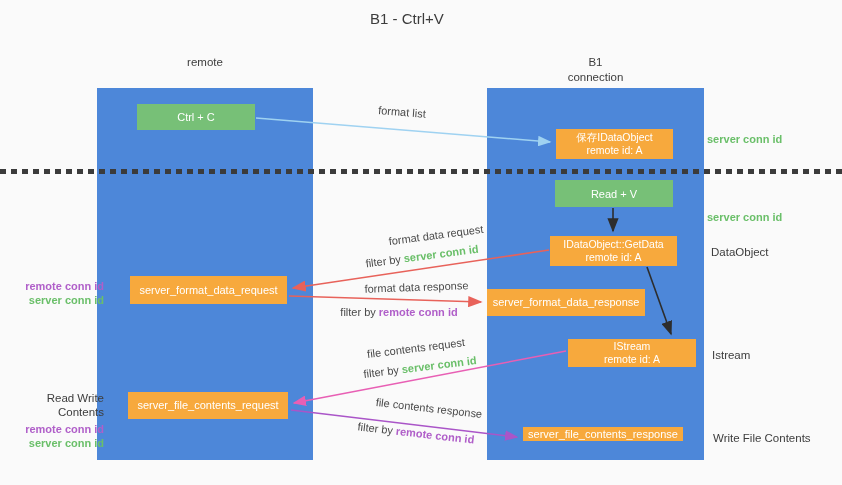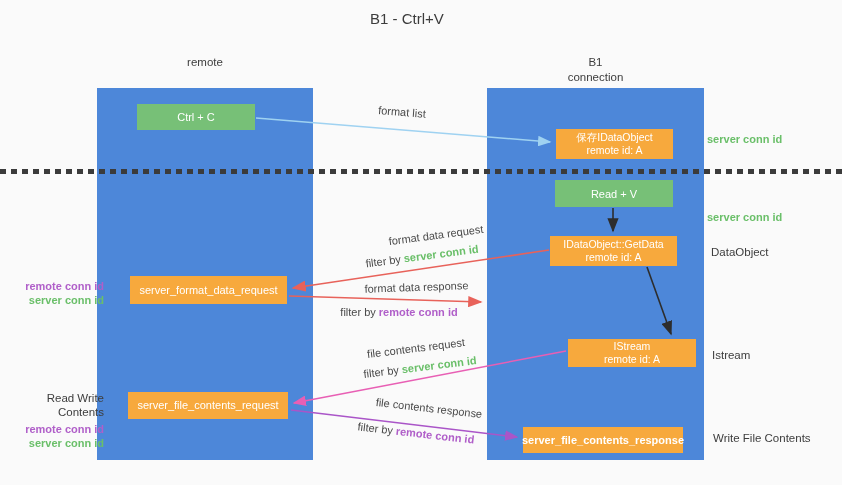--- a/index.html
+++ b/index.html
@@ -111,31 +111,34 @@
 
   <div class="box orange" style="left:550px; top:236px; width:127px; height:30px;">
     <div>IDataObject::GetData</div>
     <div>remote id: A</div>
   </div>
 
   <div class="box orange single" style="left:130px; top:276px; width:157px; height:28px;">
     <div>server_format_data_request</div>
   </div>
 
+  <div class="box orange single" style="left:487px; top:289px; width:158px; height:27px;">
+    <div>server_format_data_response</div>
+  </div>
 
   <div class="box orange" style="left:568px; top:339px; width:128px; height:28px;">
     <div>IStream</div>
     <div>remote id: A</div>
   </div>
 
   <div class="box orange single" style="left:128px; top:392px; width:160px; height:27px;">
     <div>server_file_contents_request</div>
   </div>
 
-  <div class="box orange single" style="left:523px; top:427px; width:160px; height:26px;font-weight:bold;">
+  <div class="box orange single" style="left:523px; top:427px; width:160px; height:14px;">
     <div>server_file_contents_response</div>
   </div>
 
   <div class="lbl" style="left:352px; top:106px; width:100px; transform:rotate(4.5deg);">format list</div>
 
   <div class="lbl" style="left:366px; top:229px; width:140px; transform:rotate(-7.5deg);">format data request</div>
 
   <div class="lbl" style="left:352px; top:250px; width:140px; transform:rotate(-7.5deg);">
     <span class="pre">filter by</span><span class="green-t">server conn id</span>
   </div>

